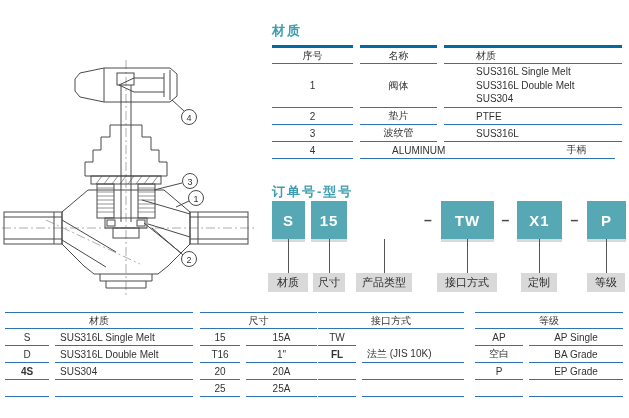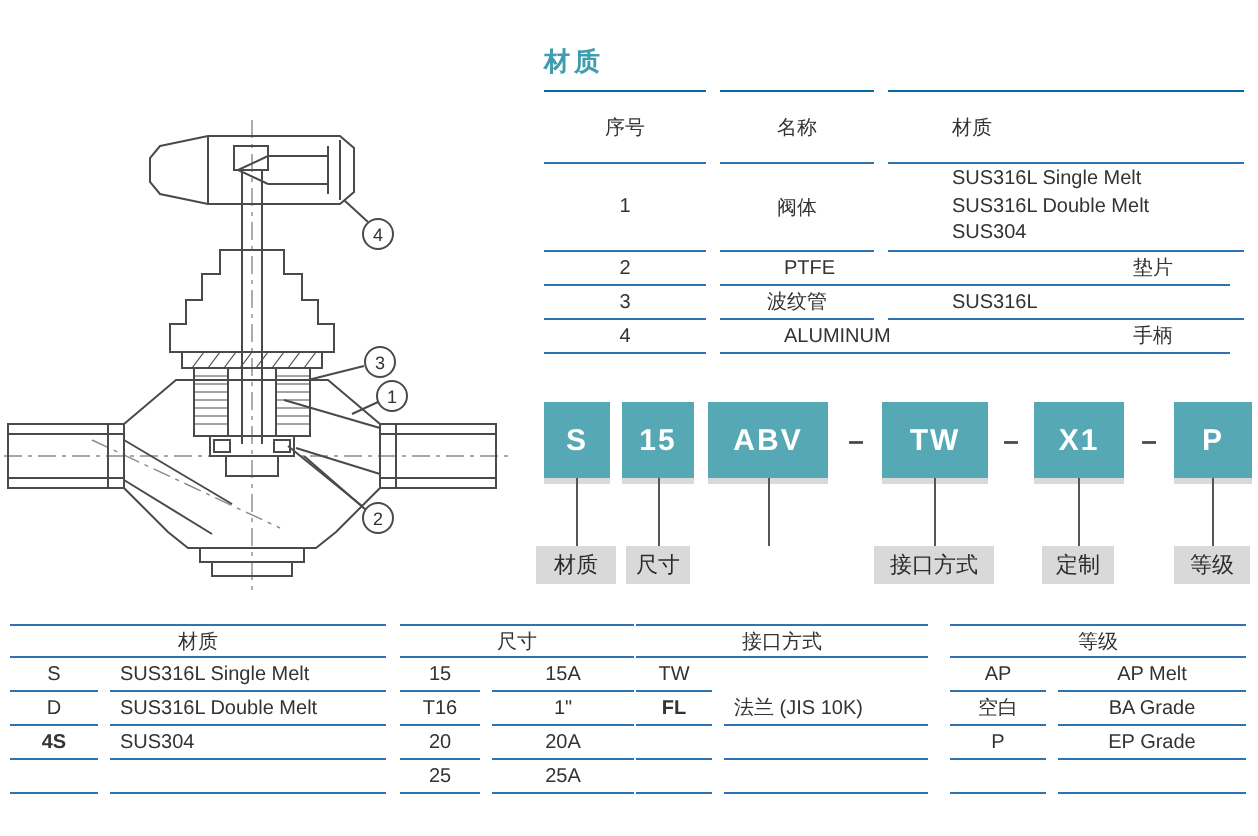--- a/index.html
+++ b/index.html
@@ -11,21 +11,21 @@
   .section-title {
     position:absolute; font-size:13px; font-weight:bold; color:#3E9DAE; letter-spacing:2px;
   }
   
   .mat-table { position:absolute; left:272px; top:45px; width:350px; font-size:10px; }
   .mat-row { display:flex; }
   .mat-cell { border-bottom:1px solid #2E74B5; display:flex; align-items:center; }
   .mat-c1 { width:81px; margin-right:7px; justify-content:center; }
   .mat-c2 { width:77px; margin-right:7px; justify-content:center; }
   .mat-c3 { width:178px; padding-left:32px; justify-content:flex-start; }
-  .mat-head .mat-cell { border-top:1px solid #0369a1; height:37px; }
+  .mat-head .mat-cell { border-top:3px solid #0369a1; height:19px; }
   .mat-r { height:17px; }
   .mat-r1 { height:44px; }
   .mat-multiline { line-height:13.5px; }
   
   .order-wrap { position:absolute; left:265px; top:201px; width:364px; height:100px; }
   .code-block {
     position:absolute; top:0; height:38px; background:#57A8B5; color:#fff;
     font-weight:bold; font-size:15px; display:flex; align-items:center; justify-content:center;
     box-shadow:0 3px 0 #d9d9d9; letter-spacing:1px;
   }
@@ -184,57 +184,58 @@
       <div class="mat-cell mat-c3">
         <div class="mat-multiline">
           <div>SUS316L Single Melt</div>
           <div>SUS316L Double Melt</div>
           <div>SUS304</div>
         </div>
       </div>
     </div>
     <div class="mat-row mat-r">
       <div class="mat-cell mat-c1">2</div>
+      <div class="mat-cell mat-c2">垫片</div>
       <div class="mat-cell mat-c3">PTFE</div>
-      <div class="mat-cell mat-c2">垫片</div>
     </div>
     <div class="mat-row mat-r">
       <div class="mat-cell mat-c1">3</div>
       <div class="mat-cell mat-c2">波纹管</div>
       <div class="mat-cell mat-c3">SUS316L</div>
     </div>
     <div class="mat-row mat-r">
       <div class="mat-cell mat-c1">4</div>
       <div class="mat-cell mat-c3">ALUMINUM</div>
       <div class="mat-cell mat-c2">手柄</div>
     </div>
   </div>
 
+  <div class="section-title" style="left:272px; top:183px;">订单号-型号</div>
 
   <div class="order-wrap">
 
     <div class="code-block" style="left:7px;   width:33px;">S</div>
     <div class="code-block" style="left:46px;  width:36px;">15</div>
-    <div class="code-block" style="left:89px;  width:60px;">ABV</div>
     <div class="code-dash" style="left:152px; width:22px;">–</div>
     <div class="code-block" style="left:176px; width:53px;">TW</div>
     <div class="code-dash" style="left:230px; width:21px;">–</div>
     <div class="code-block" style="left:252px; width:45px;">X1</div>
     <div class="code-dash" style="left:298px; width:23px;">–</div>
     <div class="code-block" style="left:322px; width:39px;">P</div>
 
     <div class="connector" style="left:23px;"></div>
     <div class="connector" style="left:64px;"></div>
     <div class="connector" style="left:119px;"></div>
     <div class="connector" style="left:202px;"></div>
     <div class="connector" style="left:274px;"></div>
     <div class="connector" style="left:341px;"></div>
 
     <div class="code-label" style="left:3px;   width:40px;">材质</div>
     <div class="code-label" style="left:48px;  width:32px;">尺寸</div>
+    <div class="code-label" style="left:91px;  width:56px;">产品类型</div>
     <div class="code-label" style="left:172px; width:60px;">接口方式</div>
     <div class="code-label" style="left:256px; width:36px;">定制</div>
     <div class="code-label" style="left:322px; width:38px;">等级</div>
   </div>
 
   <div class="lk-table" style="left:5px; width:188px;">
     <div class="lk-title">材质</div>
     <div class="lk-row">
       <div class="lk-cell gap" style="width:44px;">S</div>
       <div class="lk-cell lk-left" style="width:138px;">SUS316L Single Melt</div>
@@ -289,21 +290,21 @@
     <div class="lk-row">
       <div class="lk-cell gap" style="width:38px;"></div>
       <div class="lk-cell lk-left" style="width:102px;"></div>
     </div>
   </div>
 
   <div class="lk-table" style="left:475px; width:148px;">
     <div class="lk-title">等级</div>
     <div class="lk-row">
       <div class="lk-cell gap" style="width:48px;">AP</div>
-      <div class="lk-cell" style="width:94px;">AP Melt</div>
+      <div class="lk-cell" style="width:94px;">AP Single</div>
     </div>
     <div class="lk-row">
       <div class="lk-cell gap" style="width:48px;">空白</div>
       <div class="lk-cell" style="width:94px;">BA Grade</div>
     </div>
     <div class="lk-row">
       <div class="lk-cell gap" style="width:48px;">P</div>
       <div class="lk-cell" style="width:94px;">EP Grade</div>
     </div>
     <div class="lk-row">

